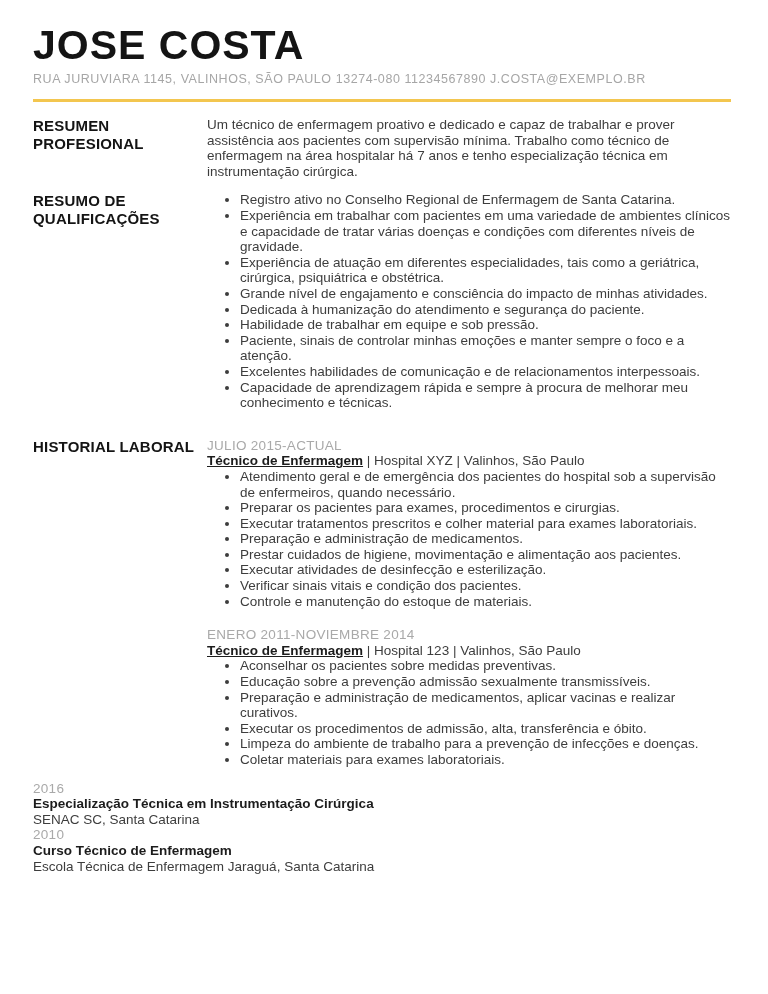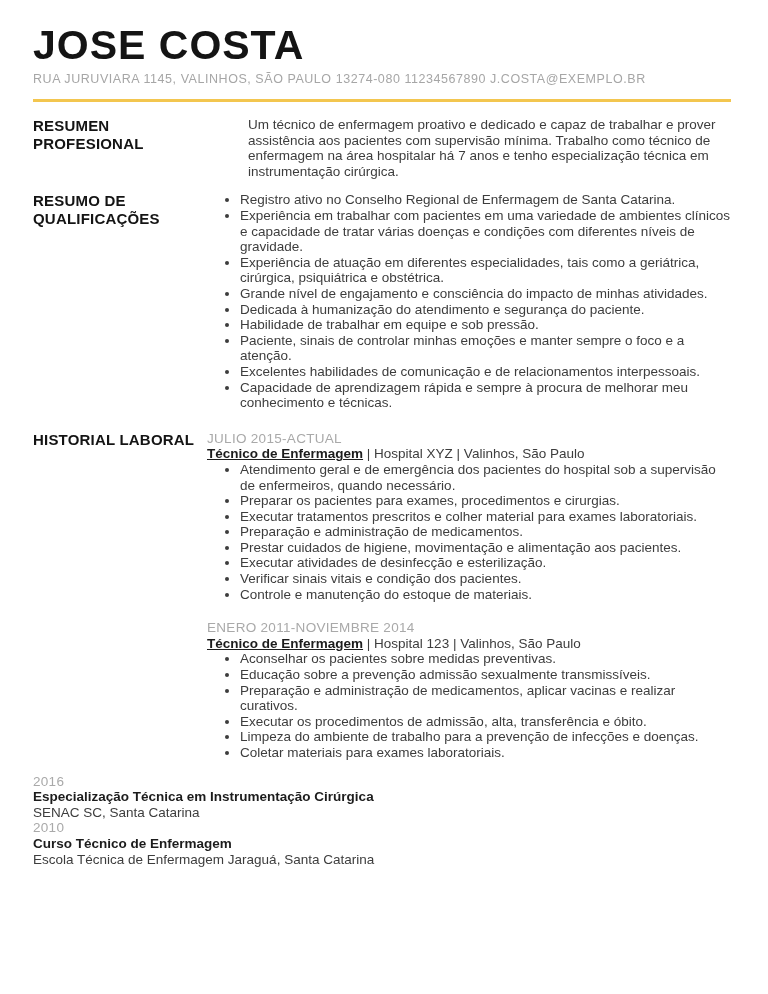--- a/index.html
+++ b/index.html
@@ -39,23 +39,23 @@
   .divider {
     height: 3px;
     margin-top: 13px;
     background: #f3c64f;
   }
   
   .section {
     display: flex;
     align-items: flex-start;
   }
-  .sec-summary        { margin-top: 15px; gap: 41px; }
+  .sec-summary        { margin-top: 15px; }
   .sec-qualifications { margin-top: 13px; }
-  .sec-experience     { margin-top: 20px; }
+  .sec-experience     { margin-top: 27px; }
   .sec-education      { margin-top: 13px; }
   .section-heading {
     flex: 0 0 174px;
     font-size: 15px;
     font-weight: bold;
     line-height: 18px;
     color: #141414;
     letter-spacing: 0.2px;
   }
   .section-body {

